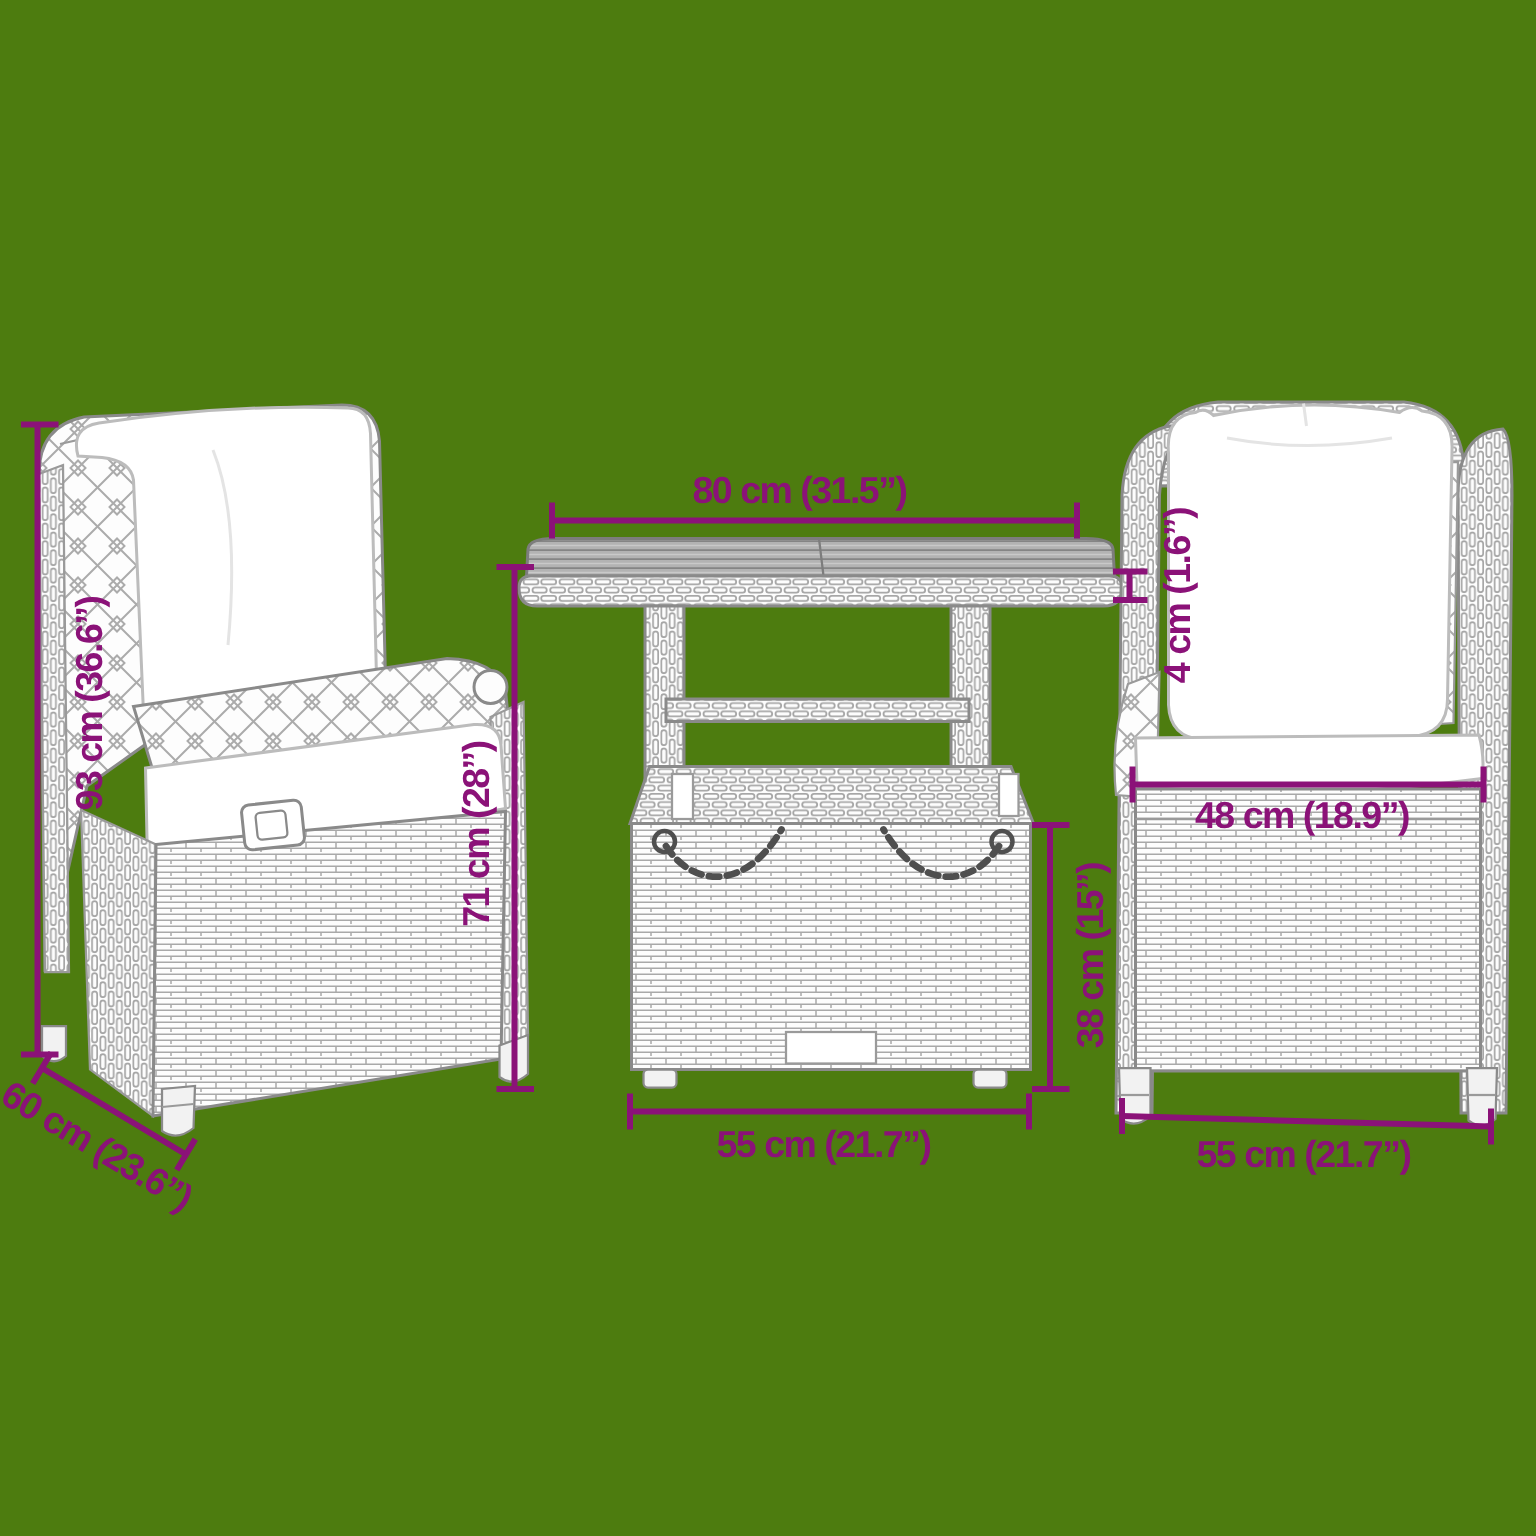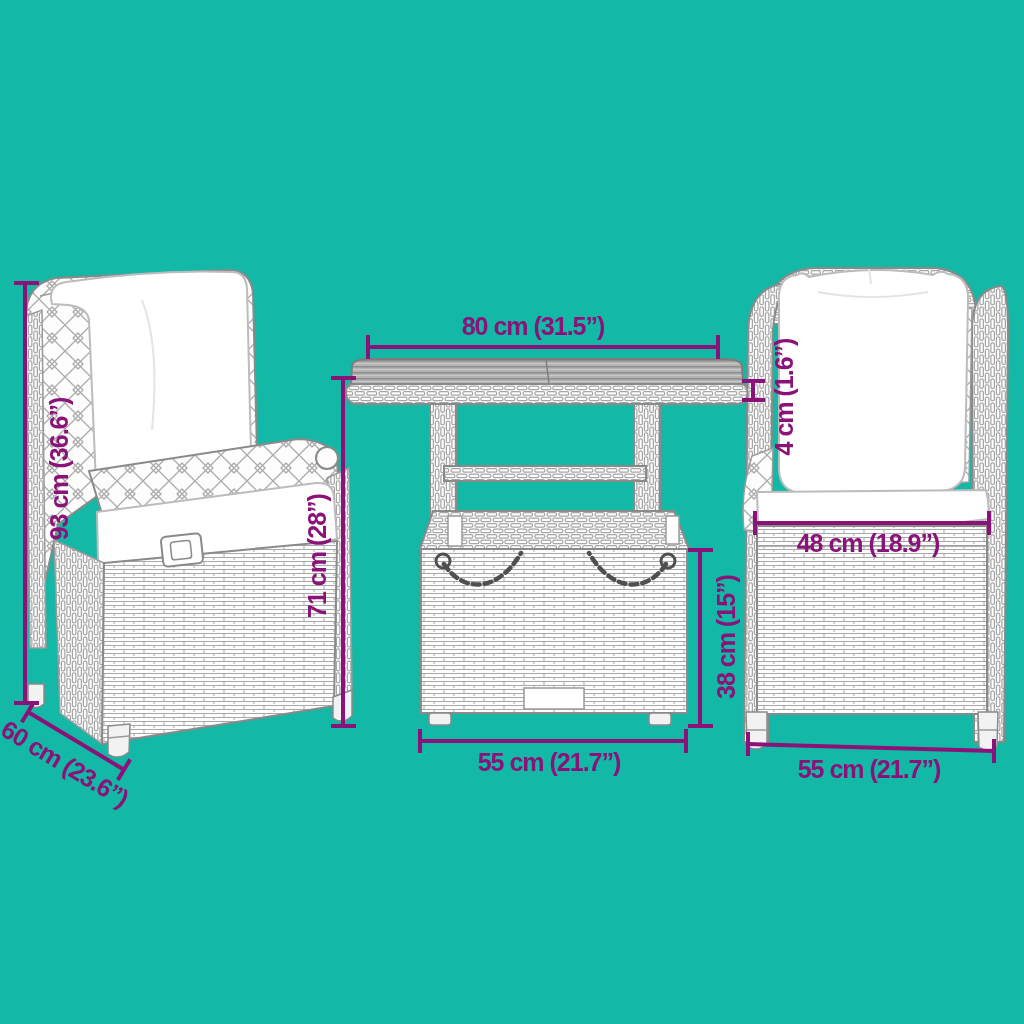--- a/index.html
+++ b/index.html
@@ -1,17 +1,17 @@
 <!DOCTYPE html>
 <html><head>
 <meta charset="utf-8">
 <style>
   html,body{margin:0;padding:0;background:#ffffff;}
   .canvas{
-    position:relative;width:1024px;height:1024px;background:#14b8a6;overflow:hidden;
+    position:relative;width:1024px;height:1024px;background:#4d7c0f;overflow:hidden;
     font-family:"Liberation Sans",sans-serif;
   }
   .scene{position:absolute;left:0;top:0;}
   .dim-line{stroke:#8b1278;stroke-width:4;fill:none;}
   .dim-cap{stroke:#8b1278;stroke-width:4;fill:none;}
   .dim-text{
     fill:#8b1278;font-weight:bold;font-size:25px;letter-spacing:-1px;
     font-family:"Liberation Sans",sans-serif;
   }
   .outline{stroke:#8a8a8a;stroke-width:2;}

